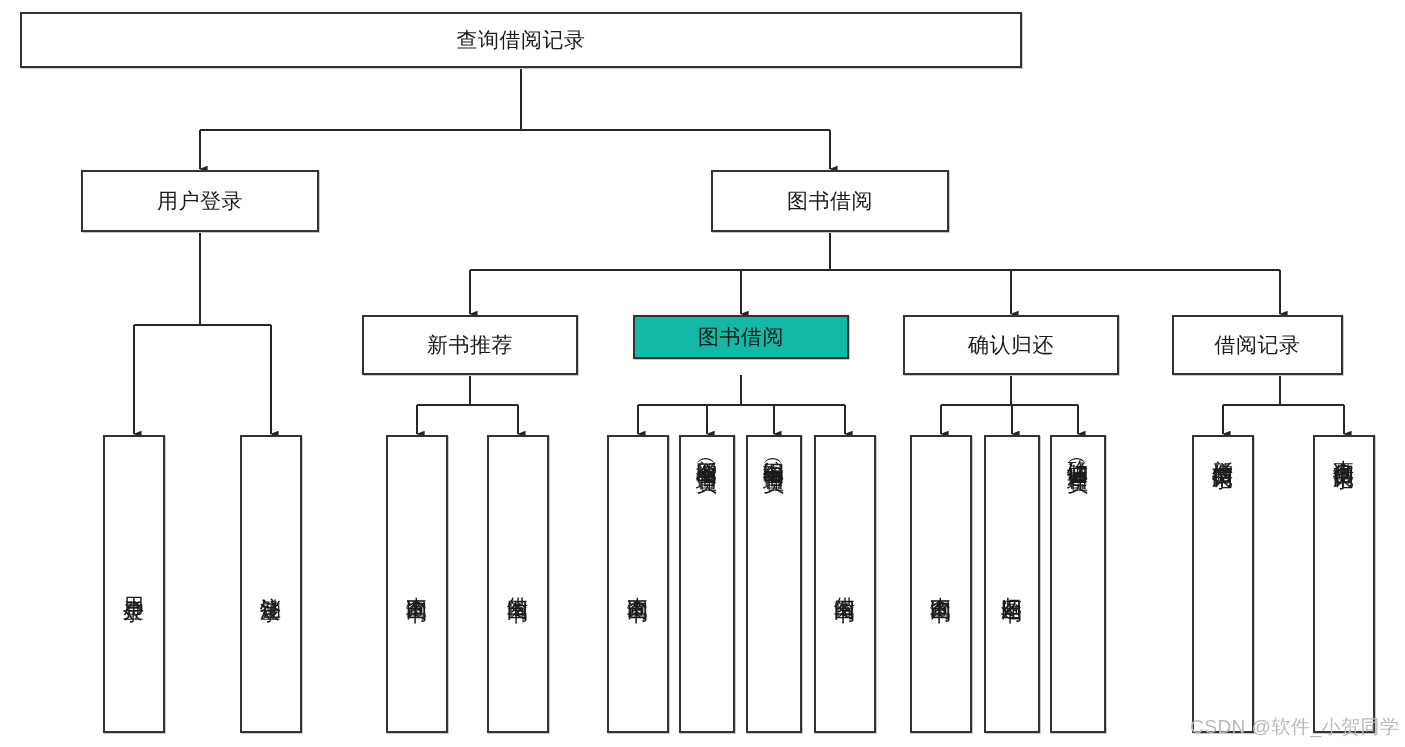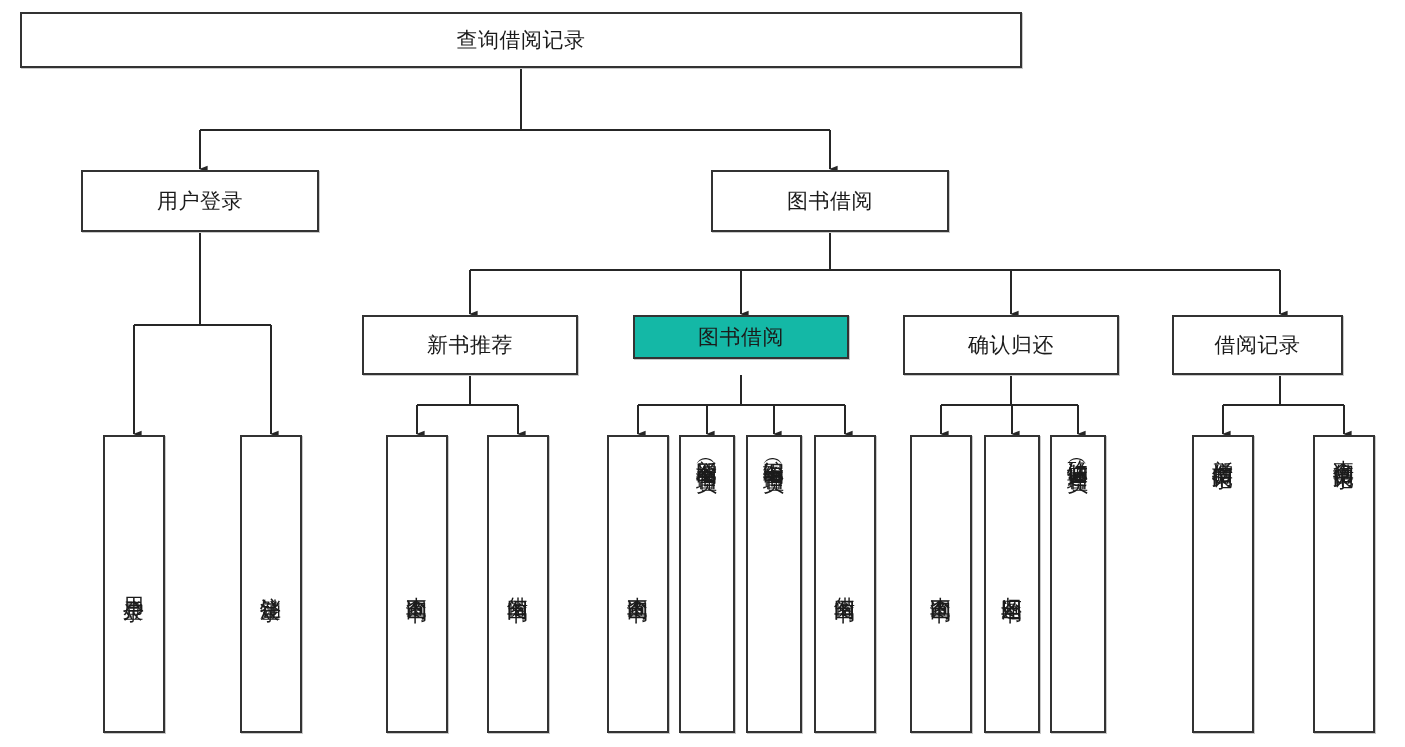--- a/index.html
+++ b/index.html
@@ -170,13 +170,14 @@
       <div class="node vert" style="left: 1050px; top: 435px; width: 56px; height: 298px; border-color: rgb(51, 51, 51); background: rgb(255, 255, 255);">
         <span class="label" style="color: rgb(27, 27, 27);">确认归还（管理员）</span>
       </div>
       <div class="node vert" style="left: 1192px; top: 435px; width: 62px; height: 298px; border-color: rgb(51, 51, 51); background: rgb(255, 255, 255);">
         <span class="label" style="color: rgb(27, 27, 27);">新增借阅记录</span>
       </div>
       <div class="node vert" style="left: 1313px; top: 435px; width: 62px; height: 298px; border-color: rgb(51, 51, 51); background: rgb(255, 255, 255);">
         <span class="label" style="color: rgb(27, 27, 27);">查询借阅记录</span>
       </div>
     </div>
+  <div class="watermark" style="left: 1190px; top: 714px; color: rgb(185, 185, 185);">CSDN @软件_小贺同学</div>
 </div>
 
 </body></html>

